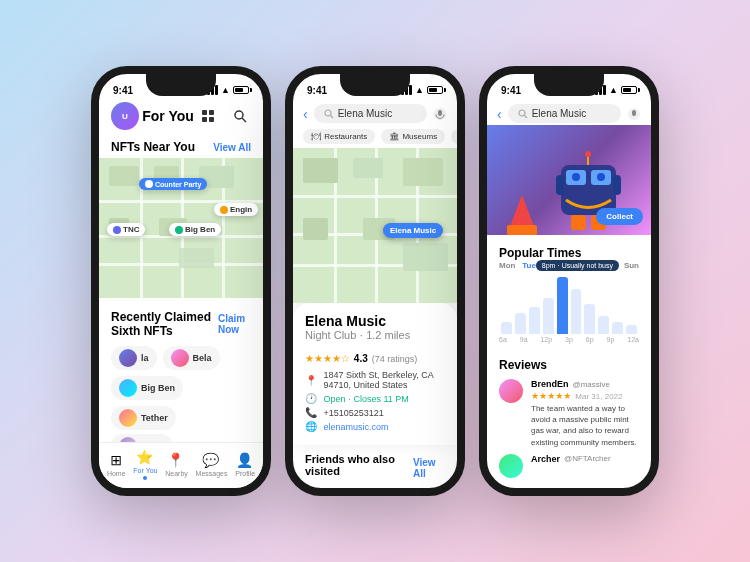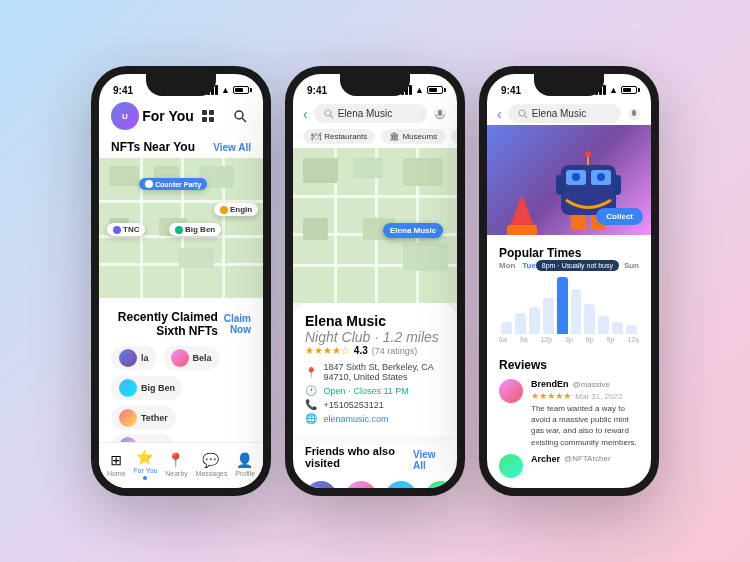--- a/index.html
+++ b/index.html
@@ -71,21 +71,21 @@
     }
     .avatar-circle {
       width: 28px; height: 28px; border-radius: 50%; background: linear-gradient(135deg, #6b7de8, #a855f7);
       display: flex; align-items: center; justify-content: center; font-size: 8px; color: #fff; font-weight: 700;
     }
     .header-title { font-size: 14px; font-weight: 700; color: #000; }
     .header-icons { display: flex; gap: 10px; }
     .icon-btn { width: 22px; height: 22px; display: flex; align-items: center; justify-content: center; cursor: pointer; }
     .section-header {
       display: flex; justify-content: space-between; align-items: center;
-      padding: 4px 12px 4px; font-size: 12px; text-align: right;
+      padding: 4px 12px 4px; font-size: 12px;
     }
     .section-title { font-weight: 700; font-size: 12px; color: #000; }
     .view-all { font-size: 10px; color: #3b82f6; font-weight: 600; cursor: pointer; }
     .map-area {
       height: 140px; background: #e8f4e8; position: relative; overflow: hidden; margin: 0;
     }
     .map-bg {
       width: 100%; height: 100%;
       background: #d4e9c8;
       position: relative;
@@ -152,21 +152,21 @@
     .elena-pin {
       position: absolute; background: #3b82f6; color: #fff;
       border-radius: 12px; padding: 3px 7px; font-size: 8px; font-weight: 700;
       top: 75px; left: 90px; white-space: nowrap; box-shadow: 0 2px 6px rgba(0,0,0,0.3);
     }
     .place-card {
       background: #fff; border-radius: 16px 16px 0 0;
       padding: 10px 12px; box-shadow: 0 -4px 20px rgba(0,0,0,0.1);
     }
     .place-name { font-size: 14px; font-weight: 800; color: #000; }
-    .place-type { font-size: 14px; color: #888; margin-bottom: 0; font-style: italic; }
+    .place-type { font-size: 11px; color: #888; margin-bottom: 12px; }
     .stars-row { display: flex; align-items: center; gap: 4px; margin-bottom: 6px; }
     .stars { color: #f59e0b; font-size: 10px; }
     .rating { font-size: 10px; font-weight: 700; color: #000; }
     .rating-count { font-size: 9px; color: #888; }
     .place-detail { display: flex; align-items: center; gap: 6px; margin-bottom: 3px; font-size: 9px; color: #444; }
     .detail-icon { font-size: 10px; }
     .friends-section { padding: 8px 12px; }
     .friends-title { font-size: 11px; font-weight: 700; color: #000; margin-bottom: 6px; }
     .friends-row { display: flex; gap: 8px; align-items: flex-start; }
     .friend-item { display: flex; flex-direction: column; align-items: center; gap: 2px; }

